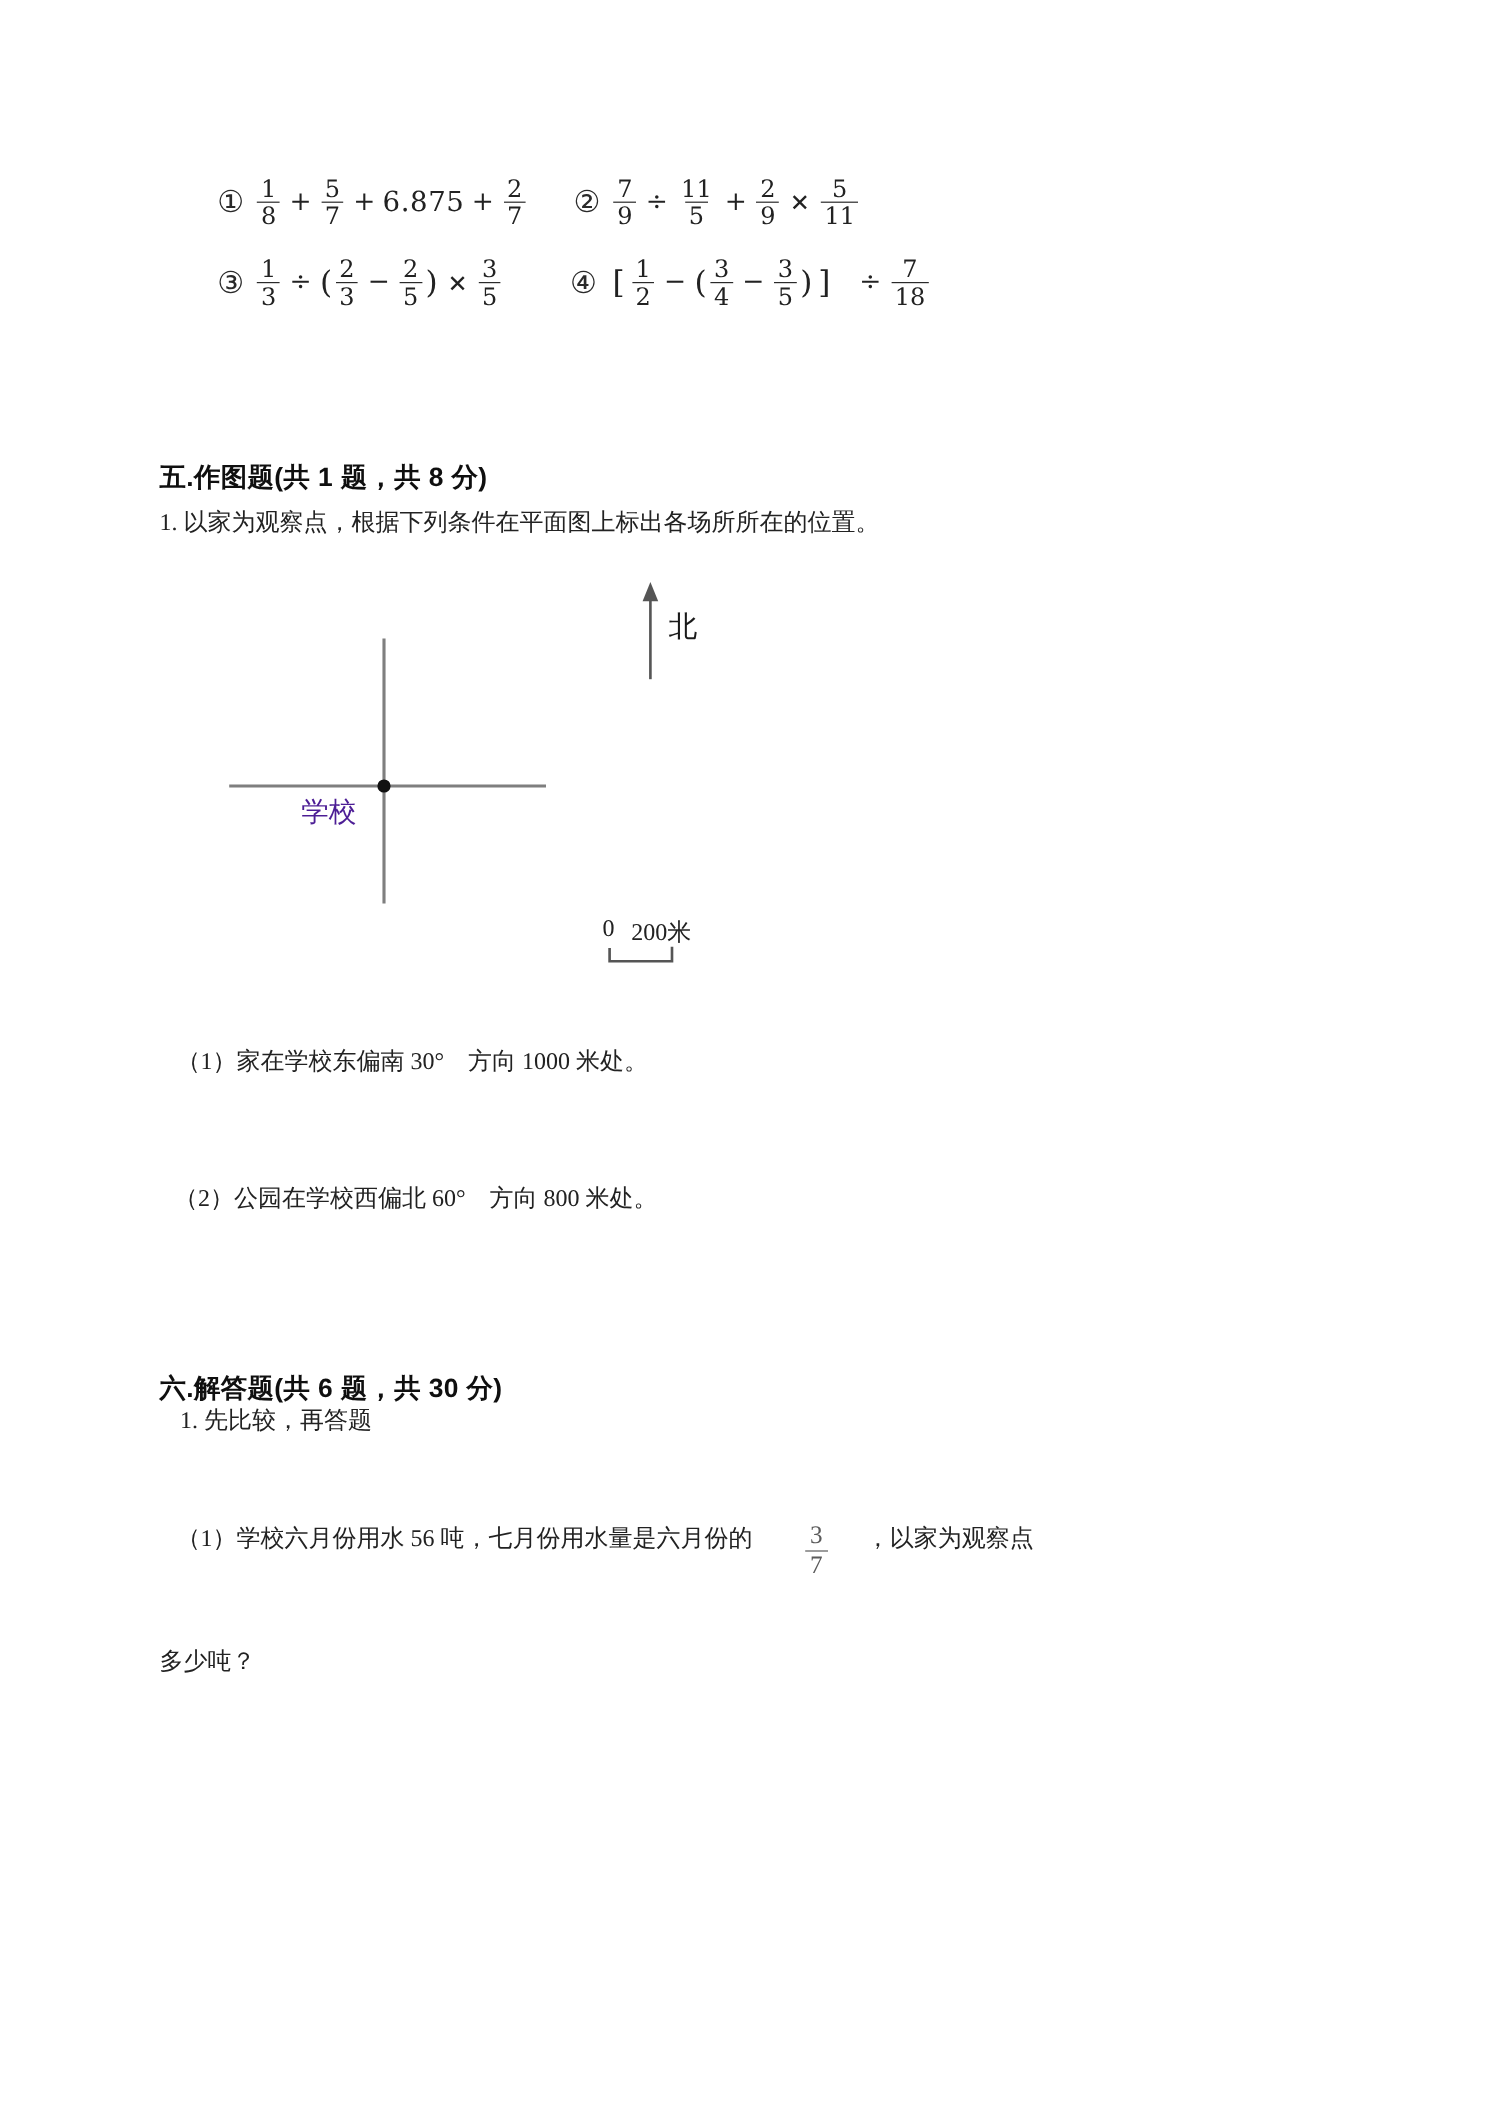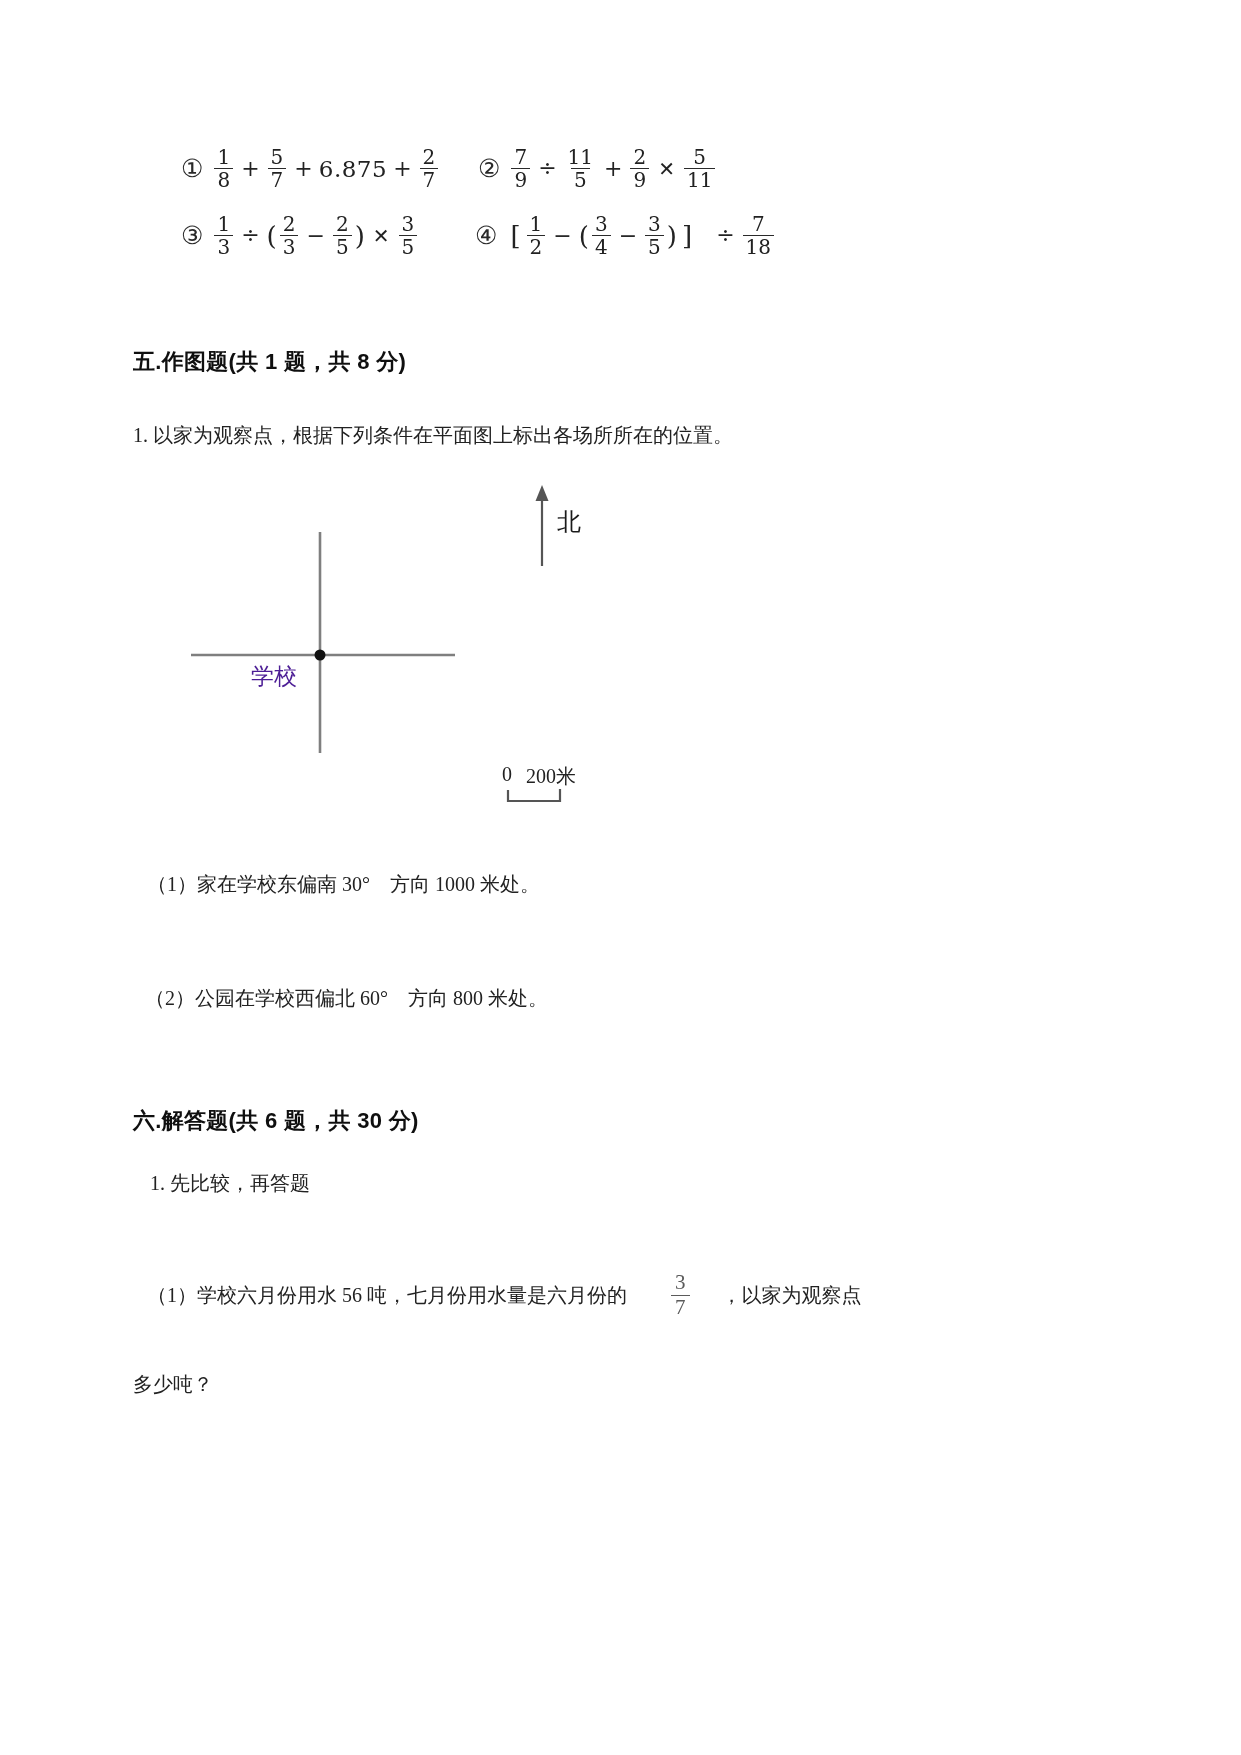--- a/index.html
+++ b/index.html
@@ -28,32 +28,32 @@
   .tok-brack{font-size:26px;margin:0 4px}
   .tok-gap{display:inline-block;width:14px}
   .frac{display:inline-flex;flex-direction:column;align-items:center;margin:0 2px;vertical-align:middle}
   .frac .num,.frac .den{font-size:20px;line-height:1.12;padding:0 3px;text-align:center}
   .frac .den{border-top:1.6px solid #2a2a2a}
 
   
   .sec-heading{
     position:absolute;font-size:22px;font-weight:700;
     font-family:"Liberation Sans","DejaVu Sans",sans-serif;
-    color:#0f0f0f;white-space:nowrap;letter-spacing:.3px;
+    color:#0f0f0f;white-space:nowrap;letter-spacing:.3px;margin-top:36px;
   }
   .text-line{position:absolute;font-size:20px;color:#222;white-space:nowrap}
 
   
   .diagram-svg{position:absolute;left:140px;top:480px}
   .north-label{position:absolute;left:557px;top:506px;font-size:24px;color:#1a1a1a}
   .school-label{position:absolute;left:251px;top:661px;font-size:23px;color:#4c1d95}
   .scale-label{position:absolute;left:502px;top:763px;font-size:20px;color:#222;display:flex;gap:14px}
 
   
-  .water-line{display:flex;align-items:center}
+  .water-line{display:flex;align-items:flex-start}
   .frac-gray{color:#5b5b5b;margin:0 32px 0 44px}
   .frac-gray .num,.frac-gray .den{font-size:21px;padding:0 4px}
   .frac-gray .den{border-top:1.5px solid #5b5b5b}
 </style>
 </head>
 <body>
 
 <div class="page">
 
   <div class="calc-section">

